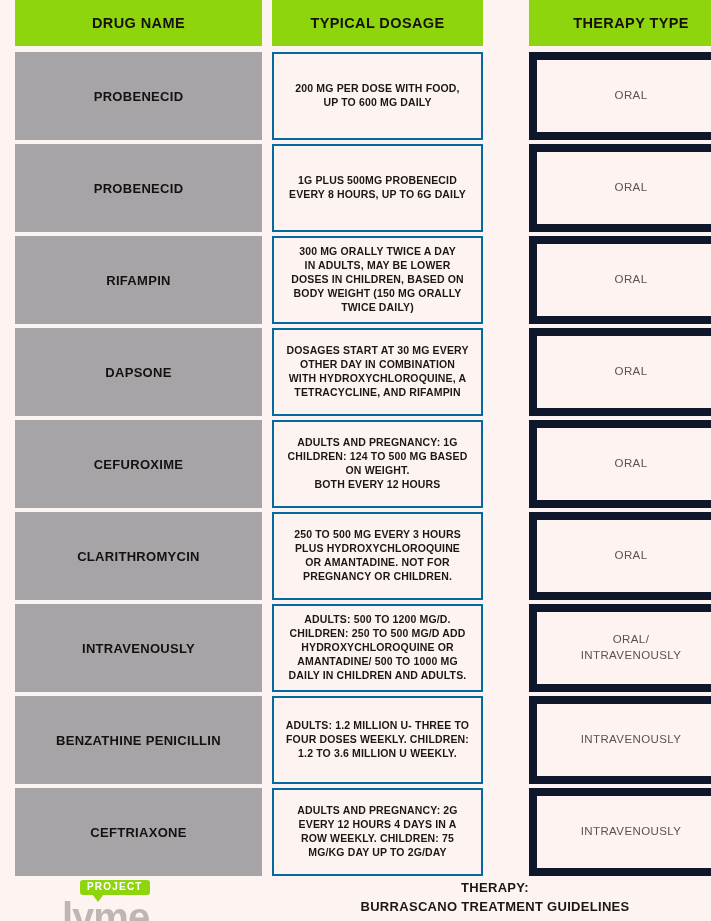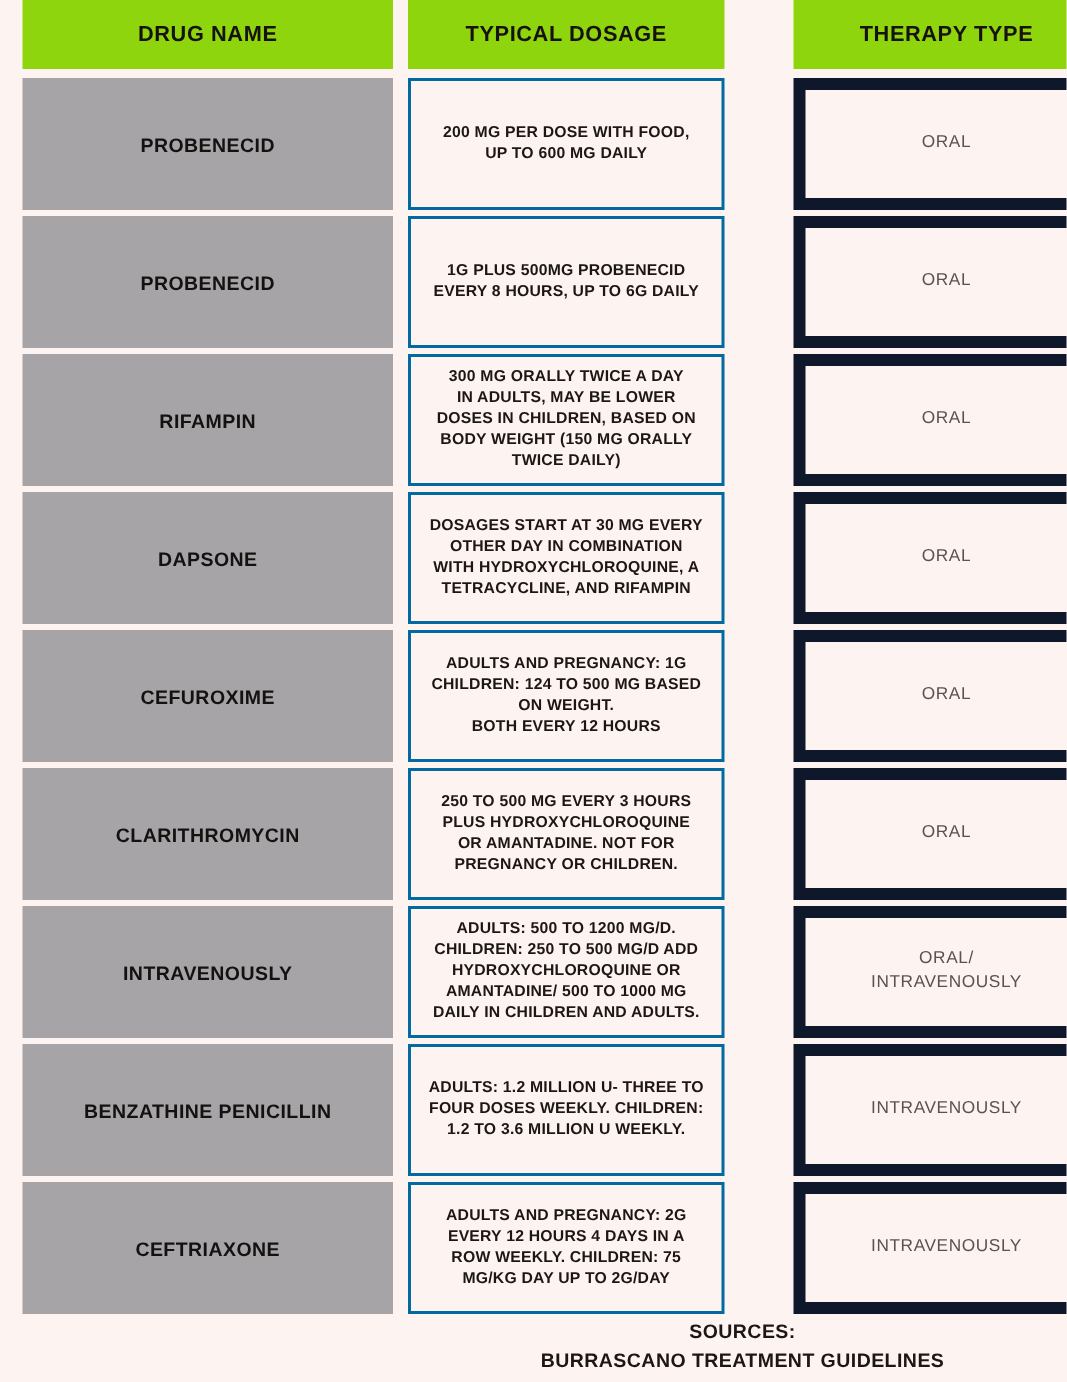--- a/index.html
+++ b/index.html
@@ -285,21 +285,25 @@
 ROW WEEKLY. CHILDREN:  75
 MG/KG DAY UP TO 2G/DAY</div>
       <div class="gap2"></div>
       <div class="therapy-cell col3">INTRAVENOUSLY</div>
     </div>
 
   </div>
 
   <div class="footer">
 
+    <div class="logo">
+      <div class="logo-badge">PROJECT</div>
+      <div class="logo-word">lyme</div>
+    </div>
 
     <div class="sources">
-      <div>SOURCES:</div>
+      <div>THERAPY:</div>
       <div>BURRASCANO TREATMENT GUIDELINES</div>
     </div>
 
   </div>
 
 </div>
 
 </body></html>

